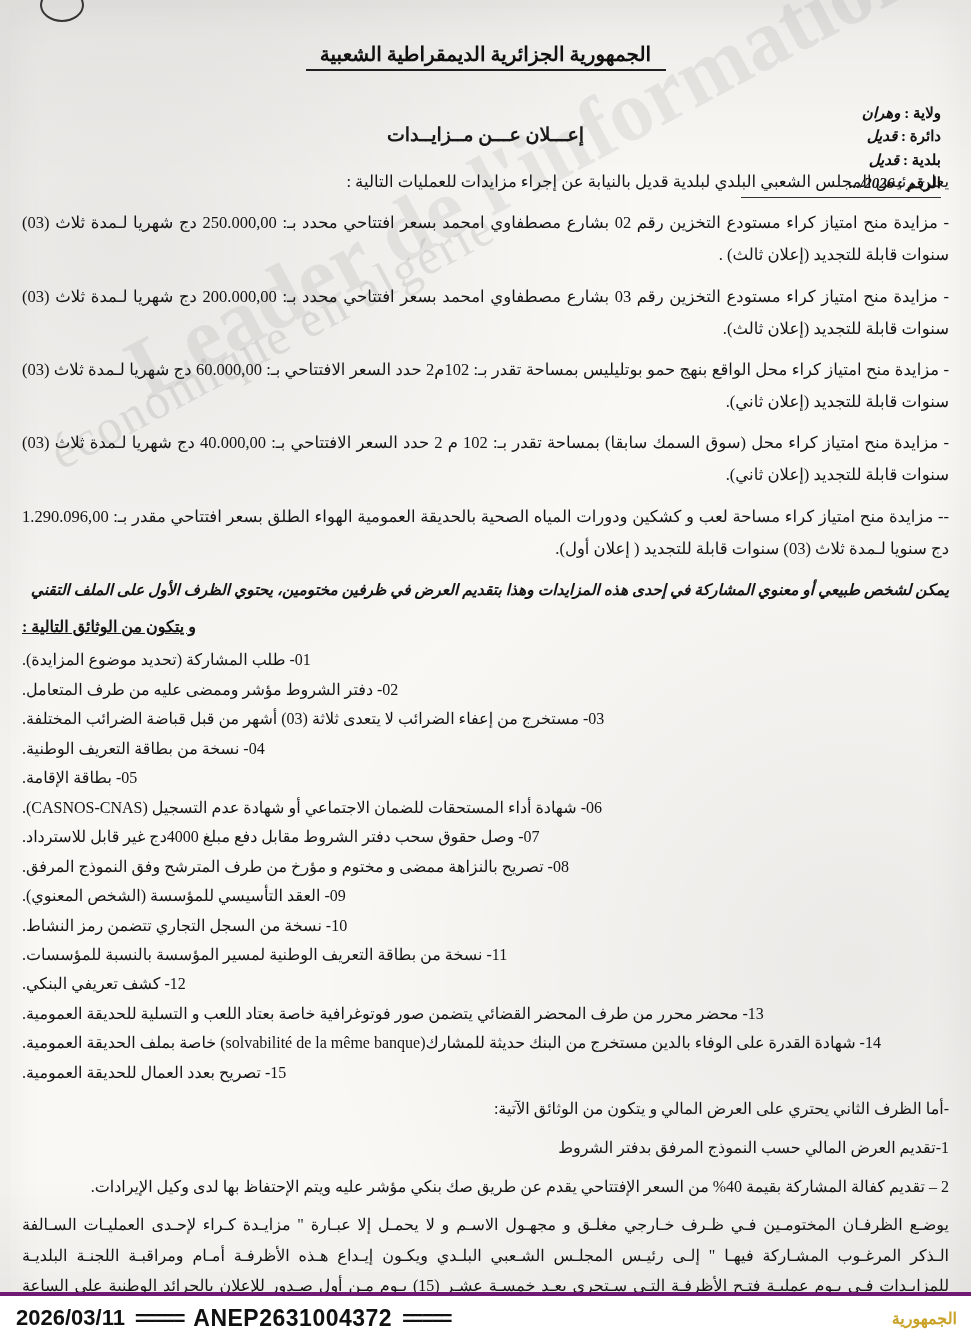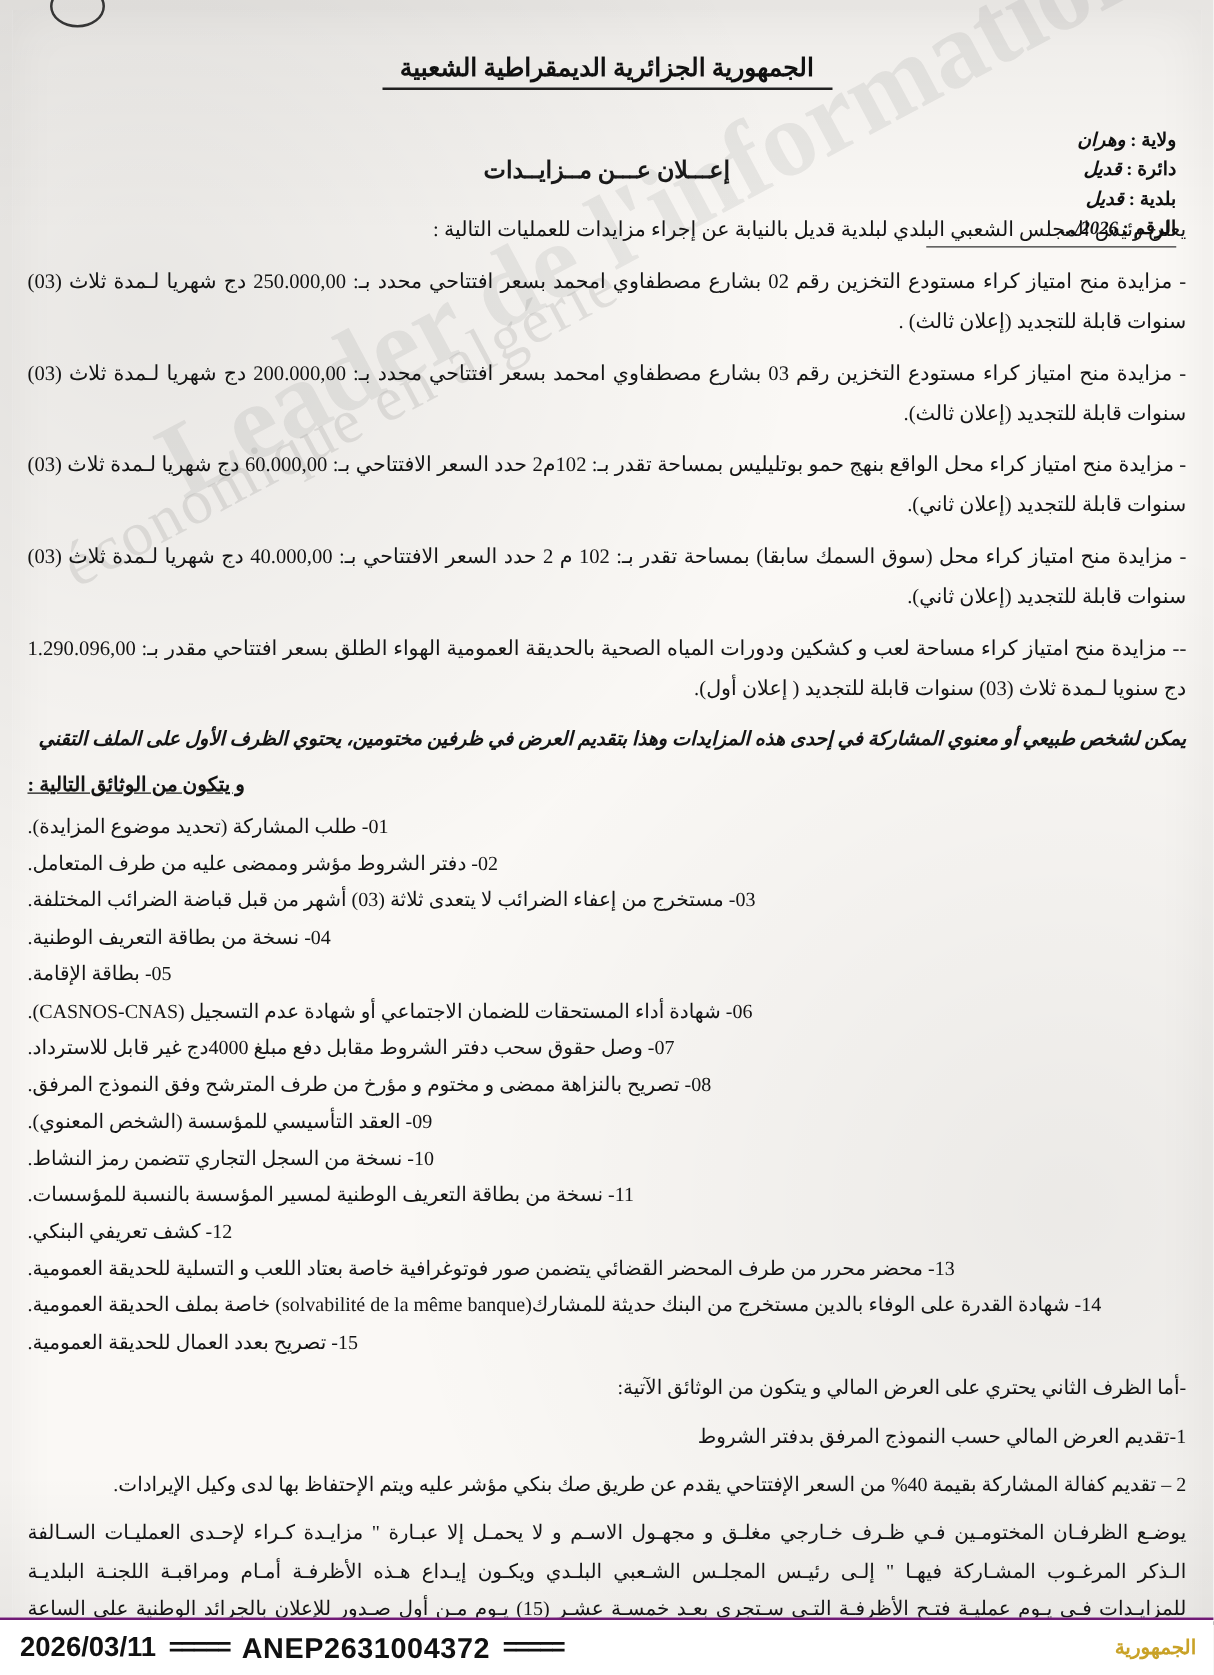--- a/index.html
+++ b/index.html
@@ -195,21 +195,21 @@
   }
 
   
   .footer {
     position: absolute;
     left: 0;
     bottom: 0;
     width: 971px;
     height: 44px;
     background: #ffffff;
-    border-top: 2px solid #701a75;
+    border-top: 4px solid #701a75;
     z-index: 6;
     display: flex;
     align-items: center;
     direction: ltr;
   }
   .footer .date {
     font-family: "Liberation Sans", sans-serif;
     font-size: 22px;
     font-weight: bold;
     padding-left: 16px;

